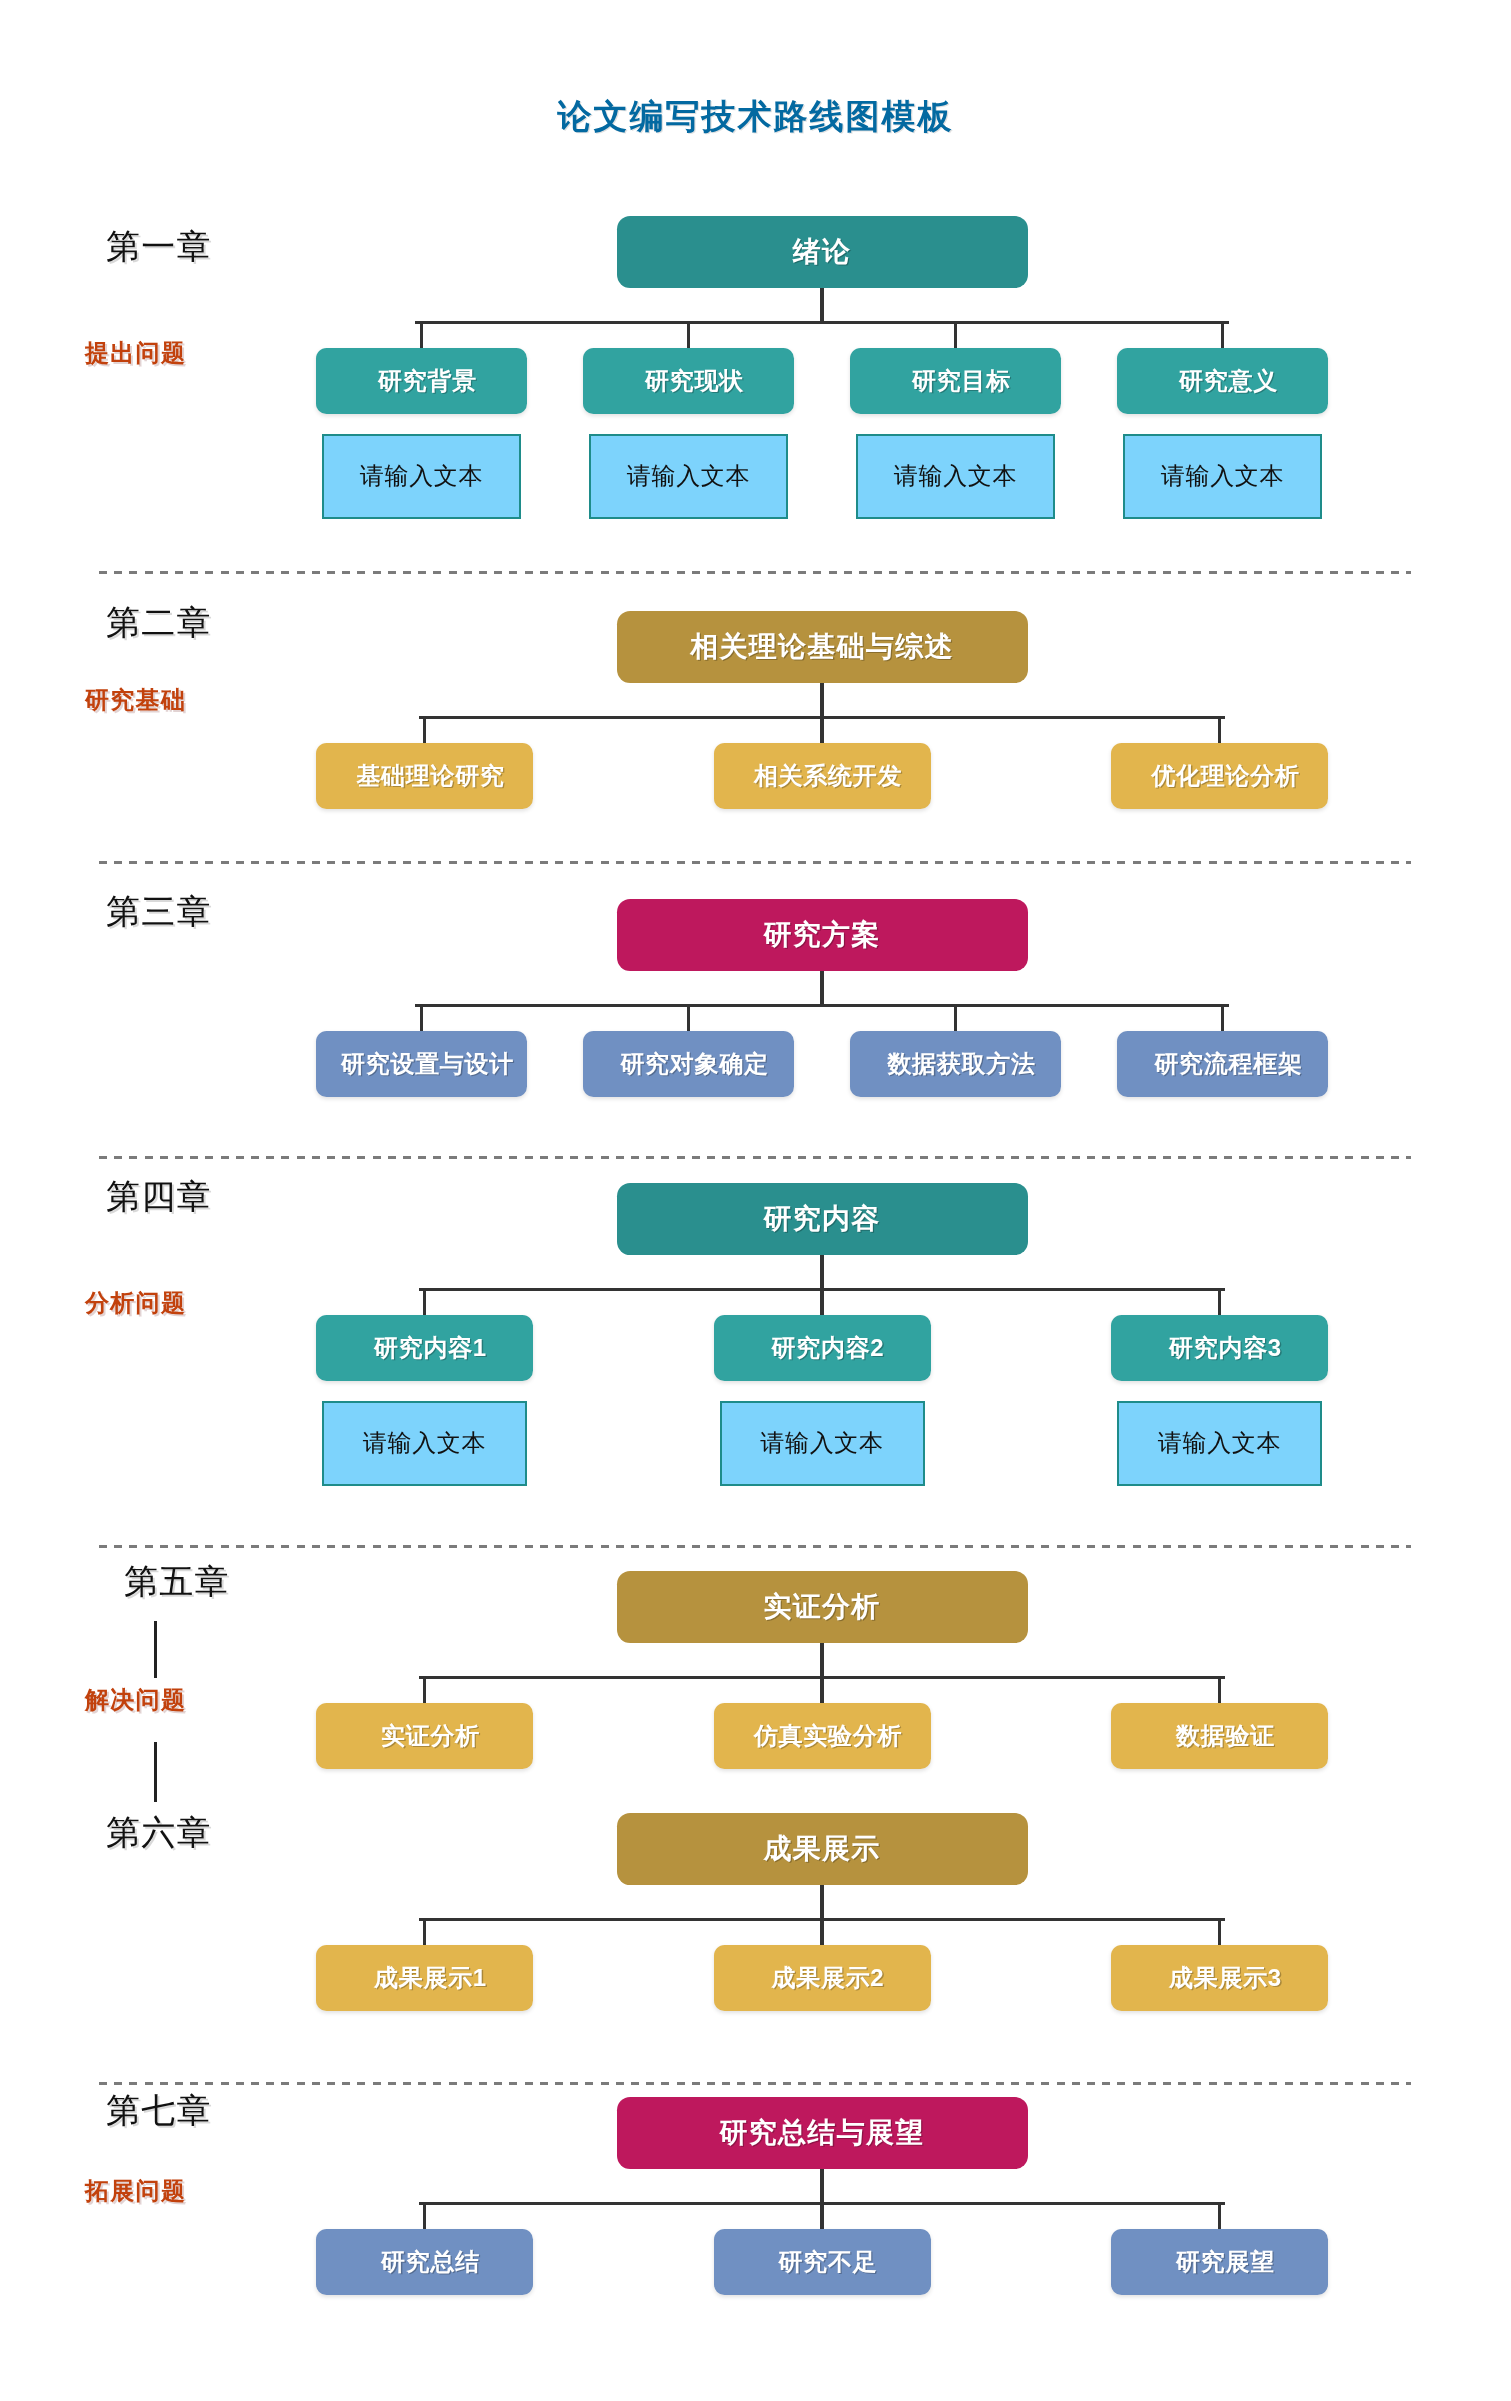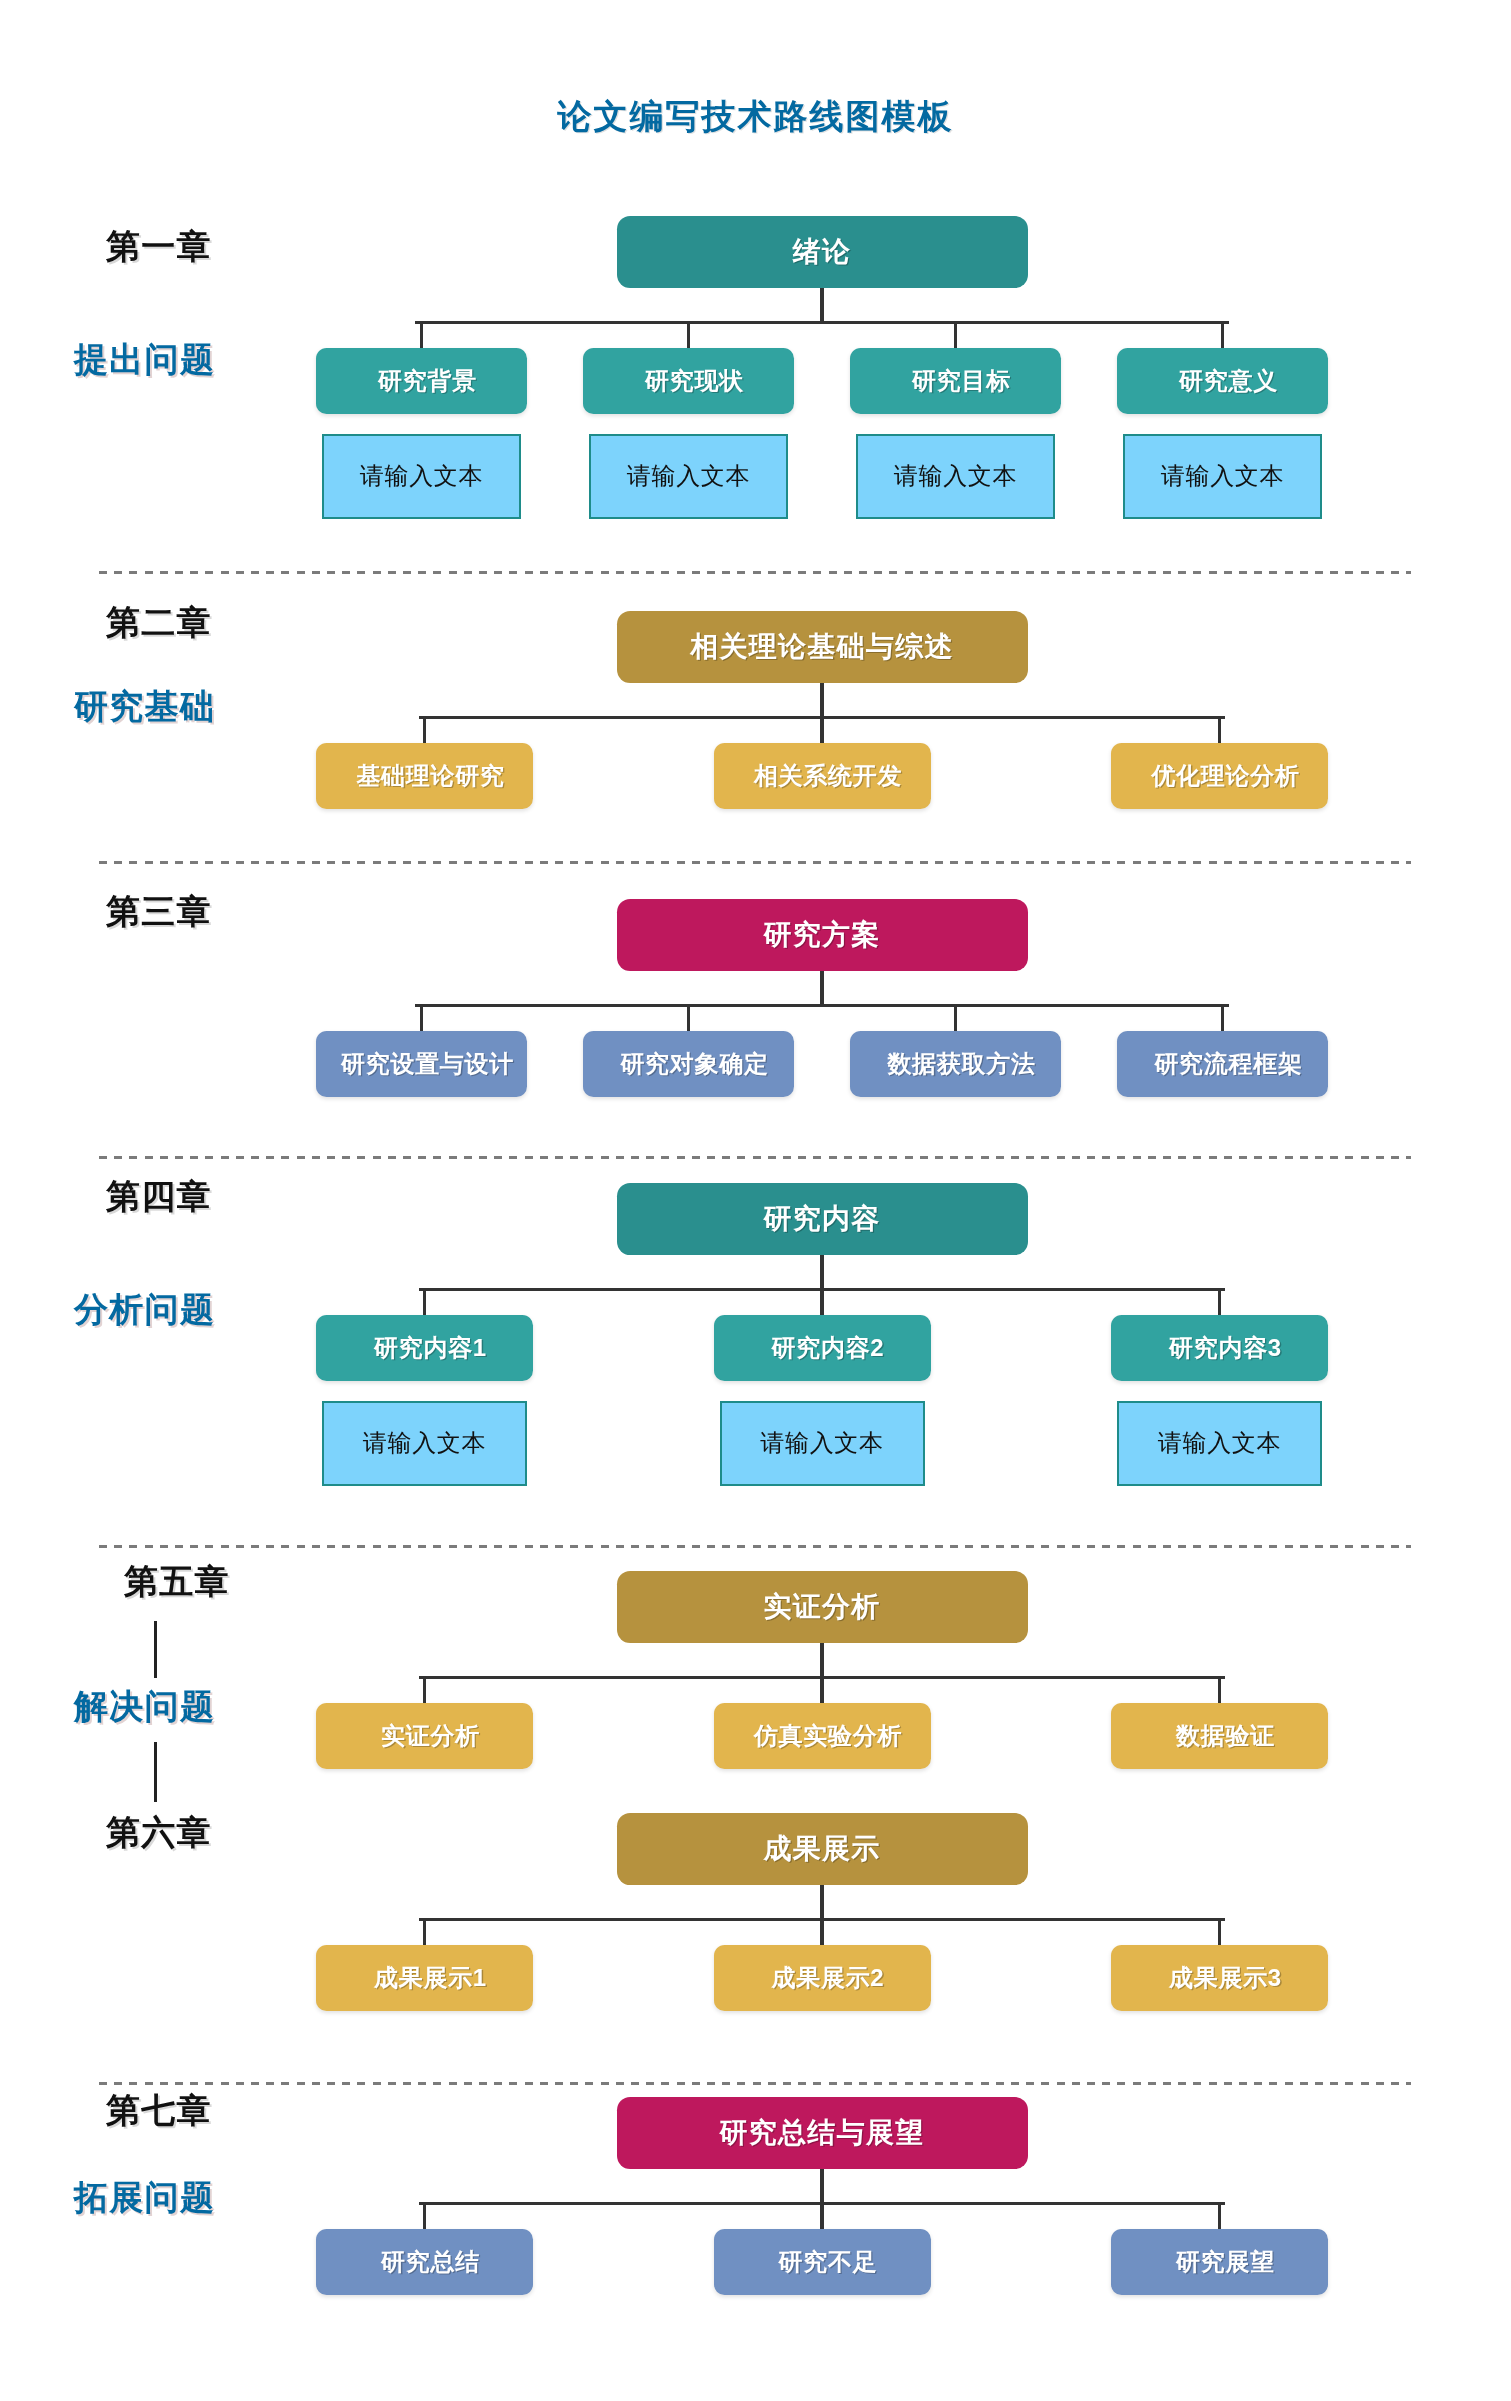--- a/index.html
+++ b/index.html
@@ -8,25 +8,25 @@
 
   .page-title{
     position:absolute;top:94px;left:0;width:100%;
     text-align:center;font-size:34px;font-weight:900;color:#0369a1;
     letter-spacing:2px;text-shadow:1.3px 1.3px 0 rgba(0,0,0,0.12);
   }
 
   .sec{position:absolute;left:0;width:1511px;}
 
   .ch-label{
-    position:absolute;left:106px;font-size:34px;font-weight:700;color:#111111;
+    position:absolute;left:106px;font-size:34px;font-weight:400;color:#111111;
     letter-spacing:1.3px;text-shadow:2px 2px 0 rgba(0,0,0,0.15);white-space:nowrap;
   }
   .phase-label{
-    position:absolute;left:74px;font-size:34px;font-weight:900;color:#0369a1;
+    position:absolute;left:85px;font-size:24px;font-weight:900;color:#c2410c;
     letter-spacing:1.3px;text-shadow:2px 2px 0 rgba(140,80,80,0.25);white-space:nowrap;
   }
 
   .tree{position:absolute;left:316px;top:0;width:1012px;}
   .main-box{
     width:411px;height:72px;margin:0 auto;border-radius:13.2px;
     display:flex;align-items:center;justify-content:center;
     color:#ffffff;font-size:28px;font-weight:bold;letter-spacing:1.3px;
     text-shadow:1.3px 1.3px 0 rgba(0,0,0,0.25);
   }

